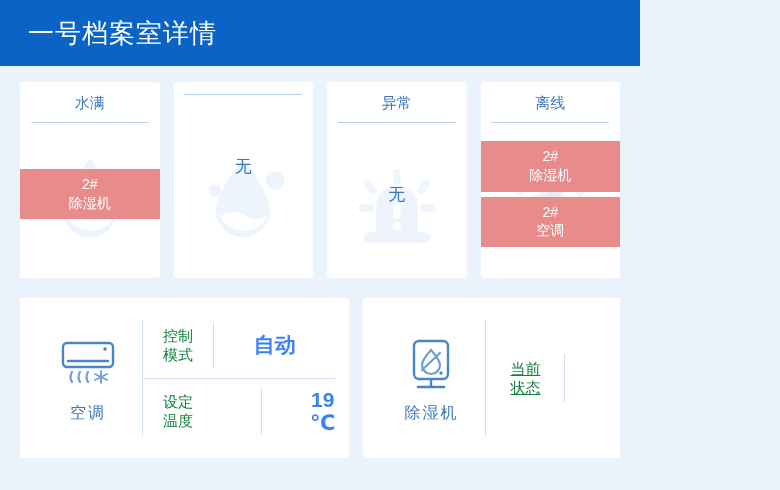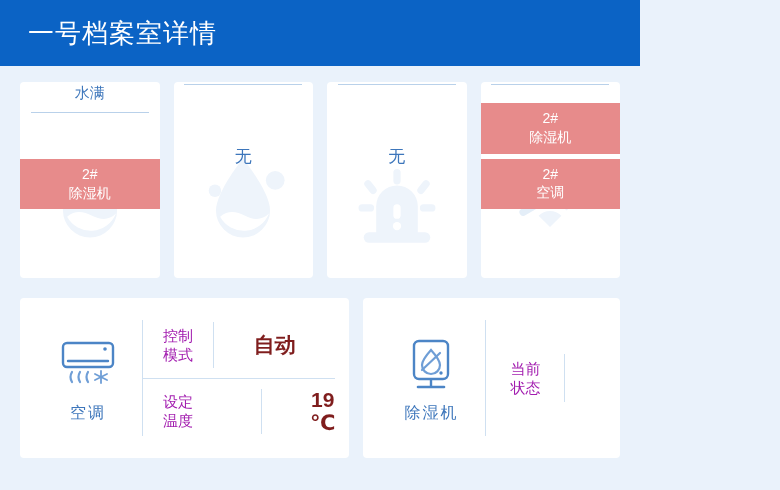--- a/index.html
+++ b/index.html
@@ -48,21 +48,21 @@
     gap: 14px;
   }
 
   .status-card {
     flex: 1 1 0;
     background: #ffffff;
     border-radius: 4px;
     height: 196px;
     position: relative;
     overflow: hidden;
-    padding-top: 2px;
+    padding-top: 12px;
   }
 
   .card-title {
     text-align: center;
     color: #3d76bb;
     font-size: 15px;
     font-weight: 400;
     line-height: 1.2;
     padding-bottom: 10px;
   }
@@ -171,46 +171,46 @@
   .kv-row {
     display: flex;
     align-items: center;
     flex: 1 1 0;
   }
   .kv-row + .kv-row { border-top: 1px solid #cfe0f1; gap: 48px; }
 
   .kv-key {
     flex: 0 0 70px;
     text-align: center;
-    color: #a21caf;
+    color: #15803d;
     font-size: 15px;
     line-height: 1.28;
   }
   .kv-key span { display: block; }
 
   .kv-keysep {
     width: 1px;
     background: #cfe0f1;
     align-self: stretch;
     margin: 10px 0;
     flex: 0 0 1px;
   }
 
   .kv-val {
     flex: 1 1 auto;
     text-align: center;
-    color: #7f1d1d;
+    color: #3b82f6;
     font-size: 21px;
     font-weight: bold;
     line-height: 1.1;
   }
 
   
   .kv-table.single .kv-row { flex: 0 0 auto; }
-  .kv-table.single .kv-key { flex: 0 0 78px; }
+  .kv-table.single .kv-key { flex: 0 0 78px; text-decoration: underline; }
   .kv-table.single .kv-keysep { height: 48px; align-self: center; margin: 0; }
 </style>
 </head>
 <body>
 
 <div id="app">
 
   <div class="header">
     <div class="header-title">一号档案室详情</div>
   </div>
@@ -247,40 +247,42 @@
             <circle cx="81" cy="33" r="9" fill="#eef4fb"></circle>
             <circle cx="23" cy="43" r="6" fill="#eef4fb"></circle>
           </svg>
         </div>
         <div class="card-body">
           <div class="none-text">无</div>
         </div>
       </div>
 
       <div class="status-card">
+        <div class="card-title">异常</div>
         <div class="card-divider"></div>
         <div class="watermark">
           <svg viewBox="0 0 100 100">
             <path d="M30 84 V58 a20 20 0 0 1 40 0 V84 Z" fill="#eef4fb"></path>
             <rect x="18" y="83" width="64" height="10" rx="5" fill="#eef4fb"></rect>
             <rect x="46.5" y="22" width="7" height="15" rx="3.5" fill="#eef4fb"></rect>
             <rect x="13" y="56" width="15" height="7" rx="3.5" fill="#eef4fb"></rect>
             <rect x="72" y="56" width="15" height="7" rx="3.5" fill="#eef4fb"></rect>
             <rect x="21" y="32" width="7" height="15" rx="3.5" fill="#eef4fb" transform="rotate(-38 24.5 39.5)"></rect>
             <rect x="72" y="32" width="7" height="15" rx="3.5" fill="#eef4fb" transform="rotate(38 75.5 39.5)"></rect>
             <rect x="46.5" y="56" width="7" height="14" rx="3.5" fill="#ffffff"></rect>
             <circle cx="50" cy="77" r="4" fill="#ffffff"></circle>
           </svg>
         </div>
         <div class="card-body">
           <div class="none-text">无</div>
         </div>
       </div>
 
       <div class="status-card">
+        <div class="card-title">离线</div>
         <div class="card-divider"></div>
         <div class="watermark">
           <svg viewBox="0 0 100 100">
             <path d="M50 78 l-11 -11 a15.5 15.5 0 0 1 22 0 Z" fill="#eef4fb"></path>
             <path d="M26 54 a34 34 0 0 1 48 0 l-8 8 a23 23 0 0 0 -32 0 Z" fill="#eef4fb"></path>
             <path d="M13 41 a52 52 0 0 1 74 0 l-8 8 a41 41 0 0 0 -58 0 Z" fill="#eef4fb"></path>
             <rect x="16" y="44" width="72" height="7" rx="3.5" fill="#e4eef8" transform="rotate(-30 52 47)"></rect>
           </svg>
         </div>
         <div class="card-body">

